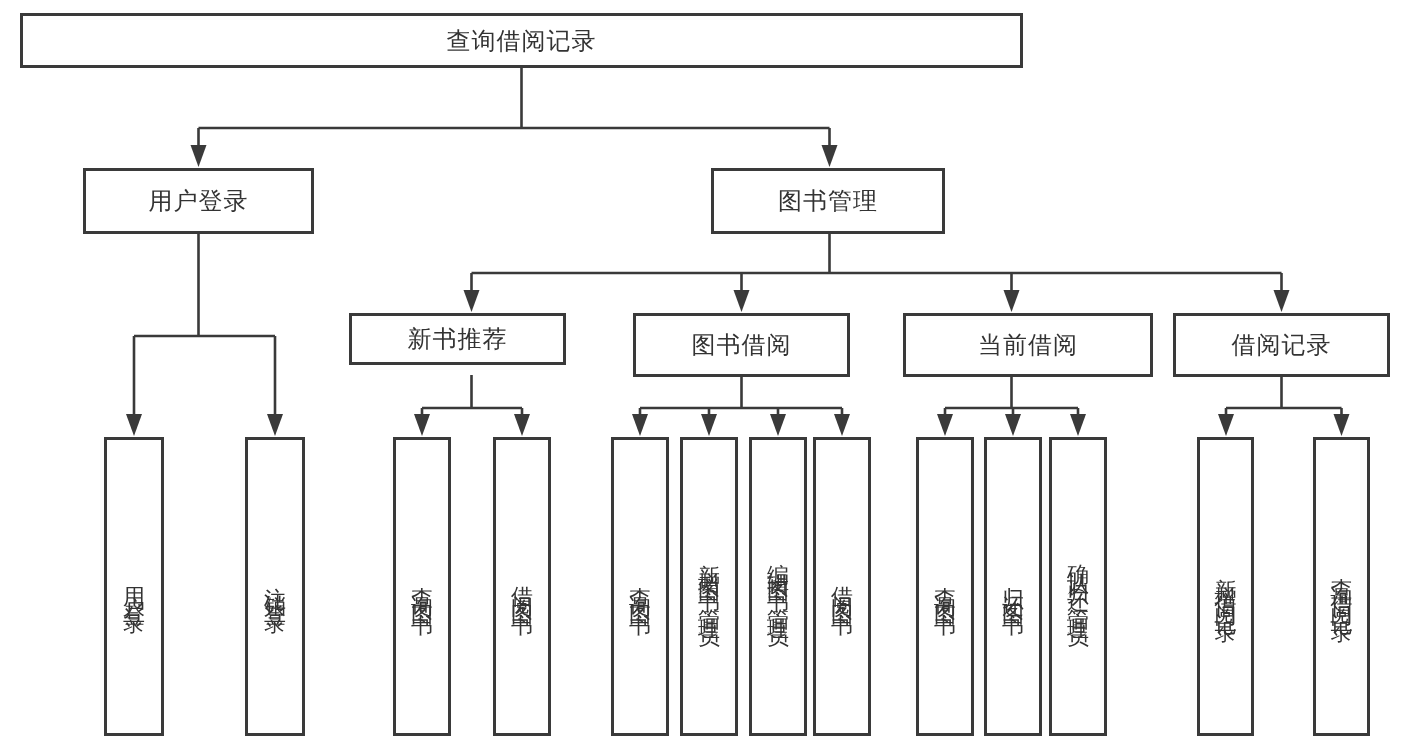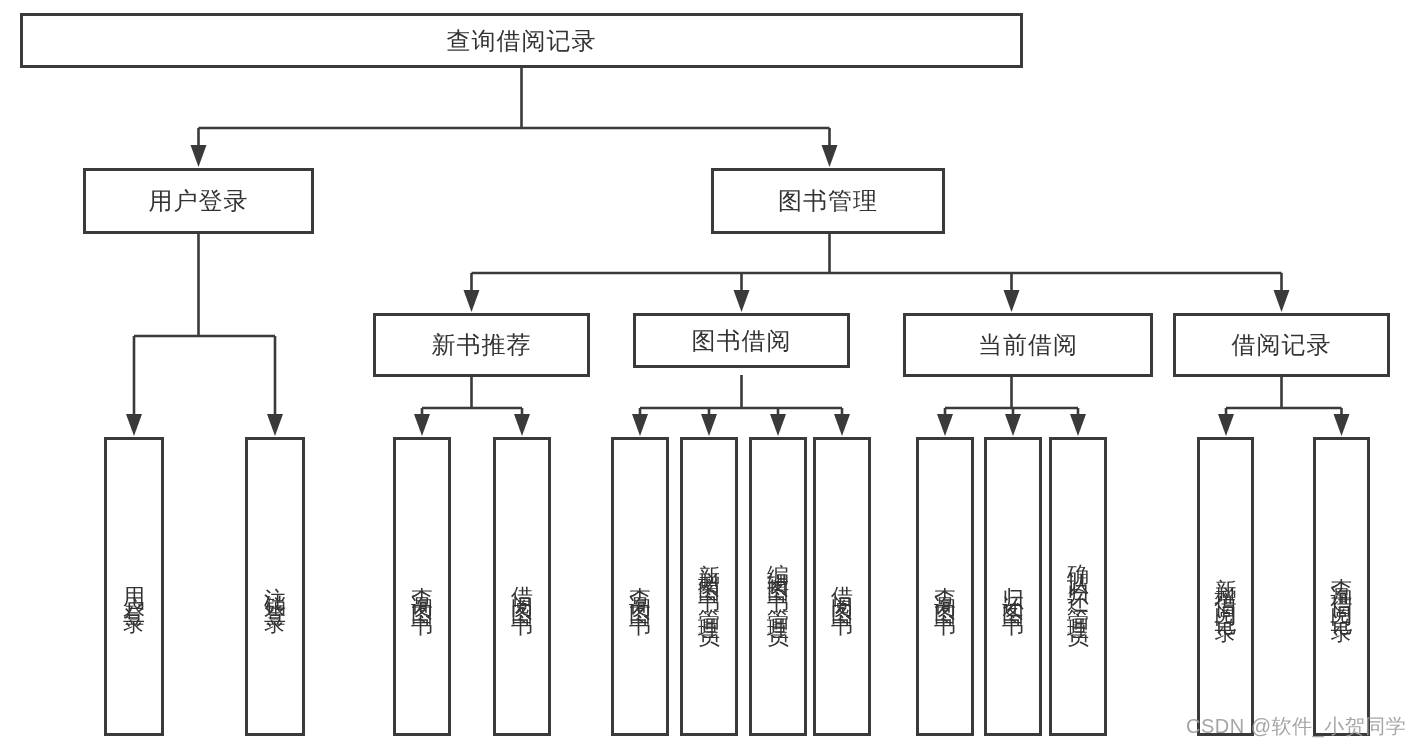--- a/index.html
+++ b/index.html
@@ -103,24 +103,24 @@
     <span>查询借阅记录</span>
   </div>
 
   <div class="box h" style="left:83px;top:168px;width:231px;height:66px">
     <span>用户登录</span>
   </div>
   <div class="box h" style="left:711px;top:168px;width:234px;height:66px">
     <span>图书管理</span>
   </div>
 
-  <div class="box h" style="left:373px;top:313px;width:217px;height:64px">
+  <div class="box h" style="left:349px;top:313px;width:217px;height:52px">
     <span>新书推荐</span>
   </div>
-  <div class="box h" style="left:633px;top:313px;width:217px;height:55px">
+  <div class="box h" style="left:633px;top:313px;width:217px;height:64px">
     <span>图书借阅</span>
   </div>
   <div class="box h" style="left:903px;top:313px;width:250px;height:64px">
     <span>当前借阅</span>
   </div>
   <div class="box h" style="left:1173px;top:313px;width:217px;height:64px">
     <span>借阅记录</span>
   </div>
 
   <div class="box v" style="left:104px;top:437px;width:60px;height:299px">
@@ -160,15 +160,14 @@
     <span>确认归还（管理员）</span>
   </div>
 
   <div class="box v" style="left:1197px;top:437px;width:57px;height:299px">
     <span>新增借阅记录</span>
   </div>
   <div class="box v" style="left:1313px;top:437px;width:57px;height:299px">
     <span>查询借阅记录</span>
   </div>
 
-  <div class="watermark">CSDN @软件_小贺同学</div>
 
 </div>
 
 </body></html>

